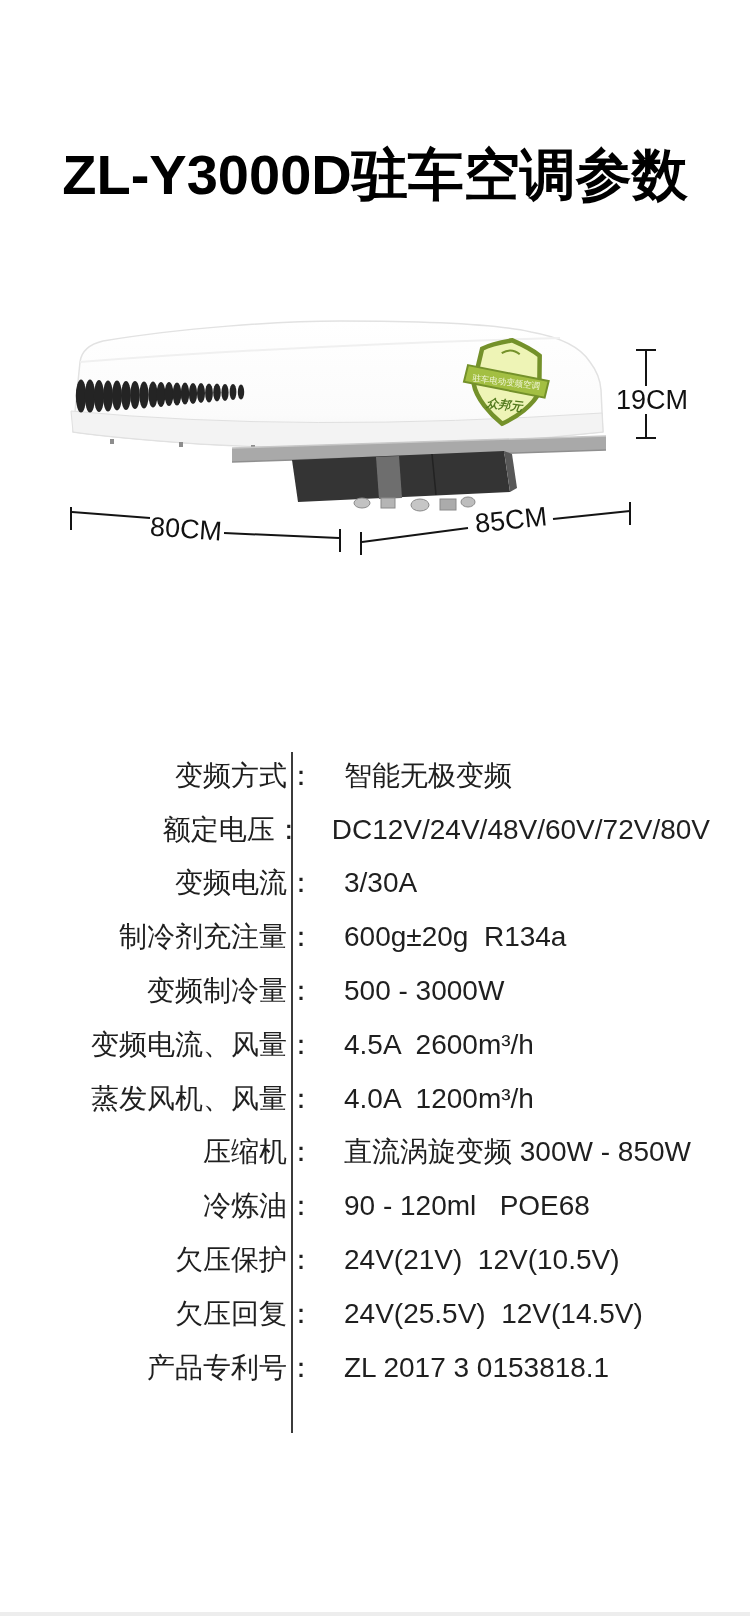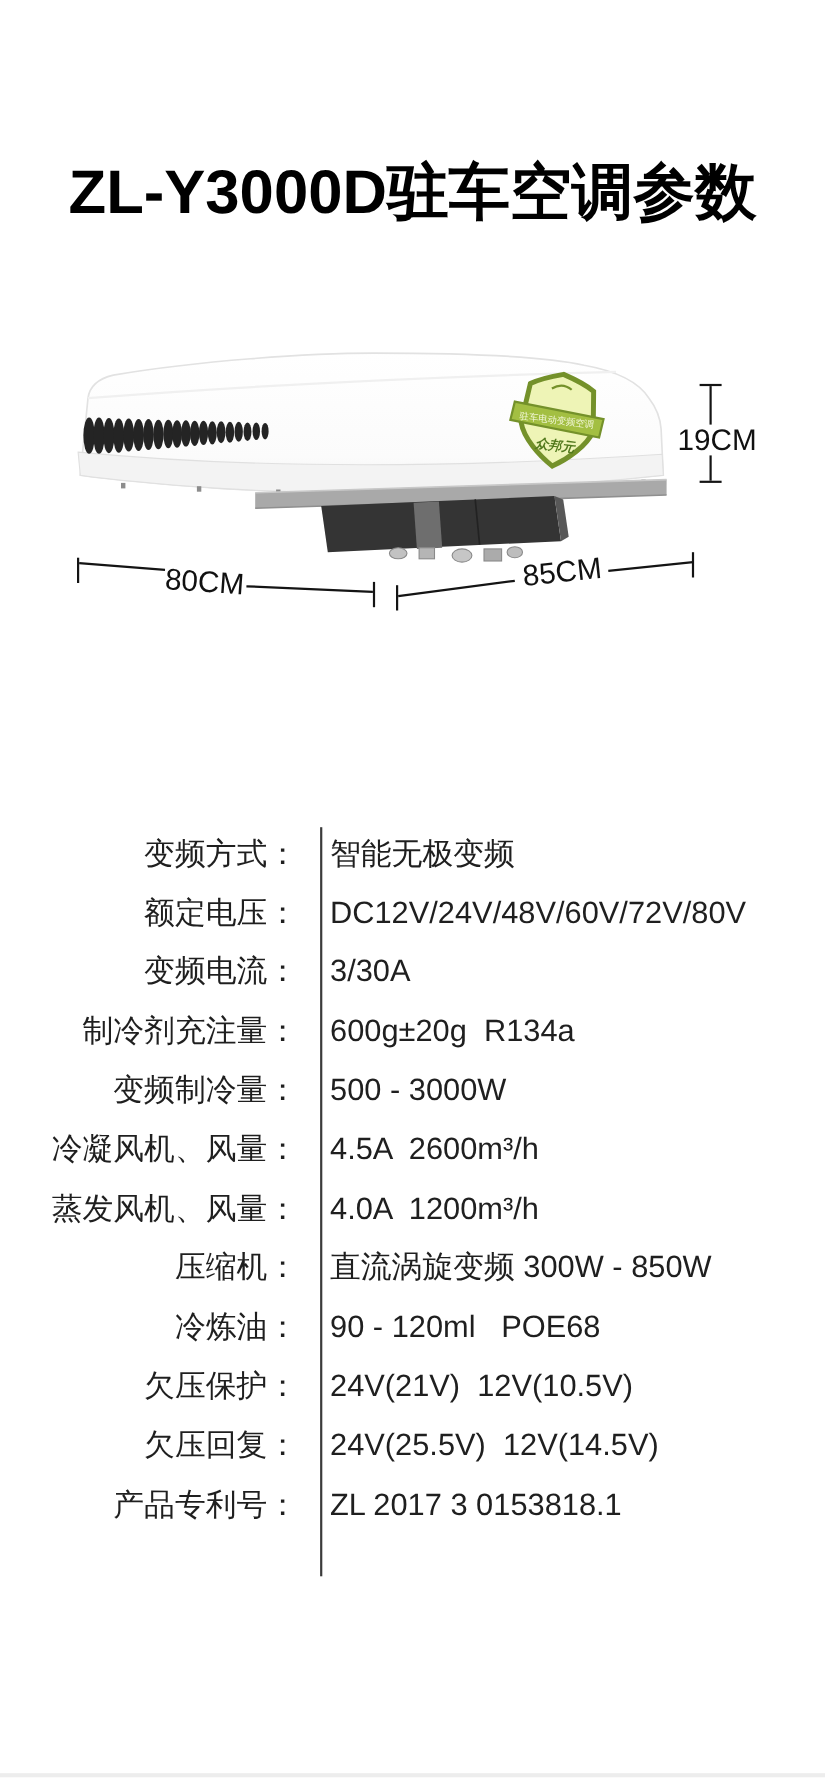--- a/index.html
+++ b/index.html
@@ -10,21 +10,21 @@
   }
   .page-title{
     position:absolute;left:0;top:100px;width:750px;text-align:center;
     font-size:56px;font-weight:bold;color:#000;letter-spacing:0px;white-space:nowrap;
   }
   .product-fig{position:absolute;left:0;top:290px;width:750px;height:270px;}
   .spec-table{position:absolute;left:40px;top:749px;width:670px;}
   .spec-row{display:flex;align-items:center;height:53.8px;}
   .spec-label{
     width:252px;box-sizing:border-box;text-align:right;padding-right:21px;
-    font-size:28px;color:#1f1f1f;white-space:nowrap;
+    font-size:28px;color:#1f1f1f;white-space:nowrap;margin-left:44px;
   }
   .spec-value{
     padding-left:8px;font-size:28px;color:#1f1f1f;white-space:pre;
   }
   .col-divider{
     position:absolute;left:291px;top:752px;width:2px;height:681px;background:#3b3b3b;
   }
   .bottom-strip{position:absolute;left:0;top:1612px;width:750px;height:4px;background:#ededed;}
   svg text{font-family:"Liberation Sans","DejaVu Sans",sans-serif;}
   .dim-text{font-size:27px;fill:#111;}
@@ -153,21 +153,21 @@
   </div>
   <div class="spec-row">
     <span class="spec-label">制冷剂充注量：</span>
     <span class="spec-value">600g±20g  R134a</span>
   </div>
   <div class="spec-row">
     <span class="spec-label">变频制冷量：</span>
     <span class="spec-value">500 - 3000W</span>
   </div>
   <div class="spec-row">
-    <span class="spec-label">冷凝风机、风量：</span>
+    <span class="spec-label">变频电流、风量：</span>
     <span class="spec-value">4.5A  2600m³/h</span>
   </div>
   <div class="spec-row">
     <span class="spec-label">蒸发风机、风量：</span>
     <span class="spec-value">4.0A  1200m³/h</span>
   </div>
   <div class="spec-row">
     <span class="spec-label">压缩机：</span>
     <span class="spec-value">直流涡旋变频 300W - 850W</span>
   </div>

